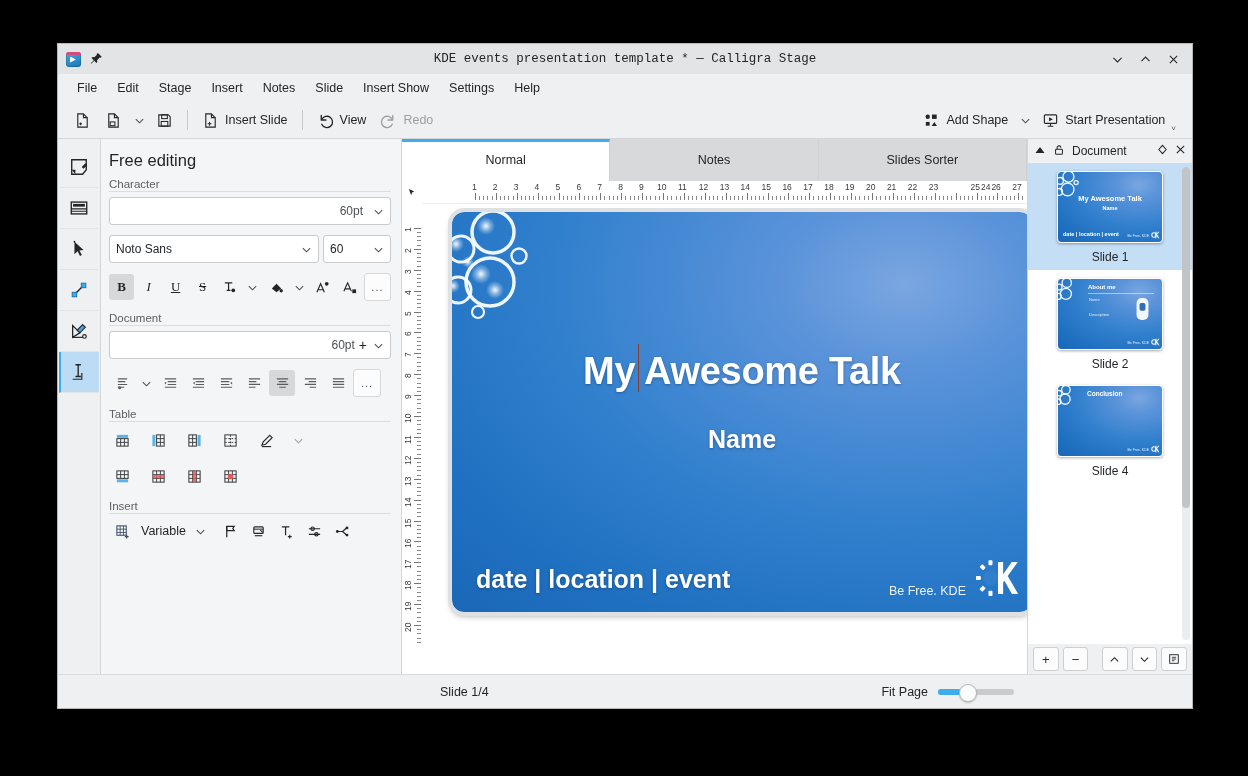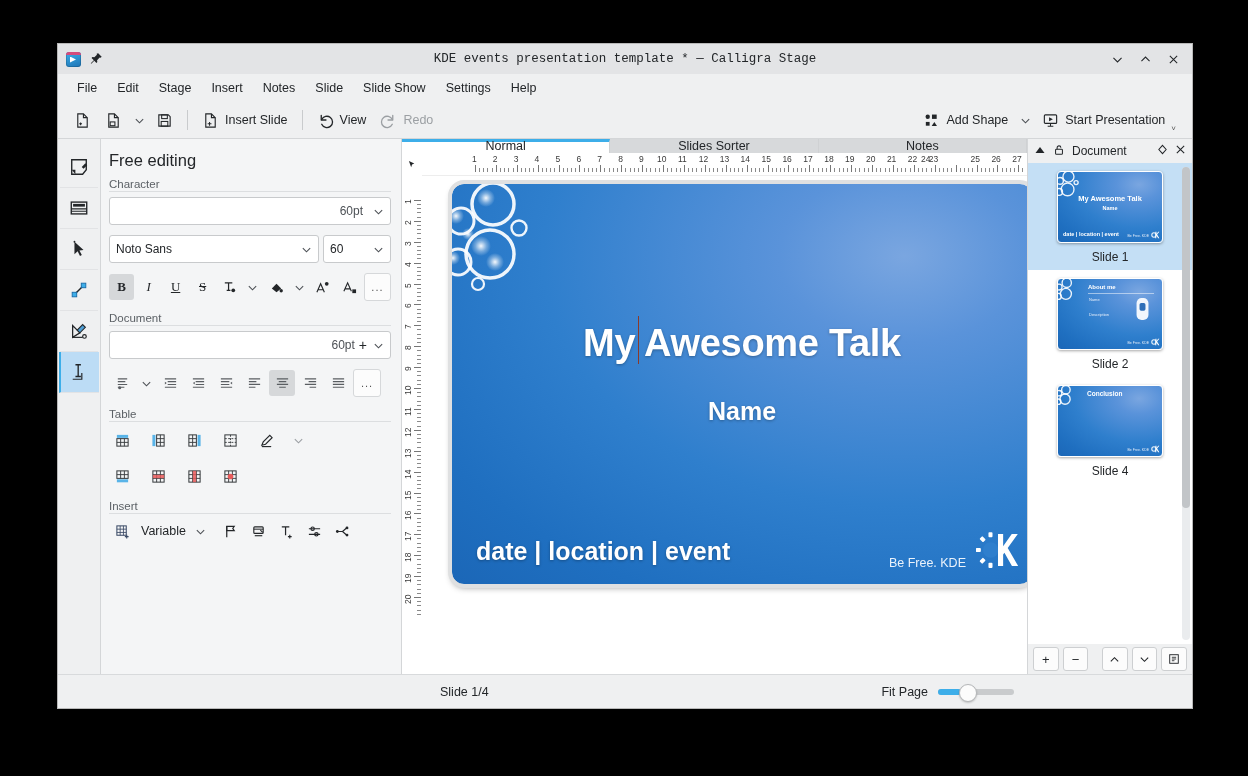--- a/index.html
+++ b/index.html
@@ -61,21 +61,21 @@
         font-size:13px;color:#232629;}
   .ibtn.on{background:#d6d8da;}
   .ibtn.more{border:1px solid #d6d8da;background:#fcfcfc;font-size:11px;color:#555;letter-spacing:1px;}
   .chevbtn{width:18px;height:26px;display:flex;align-items:center;justify-content:center;cursor:pointer;color:#4d5156;}
   .tbl-icon{width:15px;height:15px;}
   .insert-row{display:flex;align-items:center;gap:2px;padding:4px 8px;}
   .var-lbl{font-size:12.5px;color:#232629;padding:0 4px;cursor:pointer;}
 
   
   .center{flex:1;display:flex;flex-direction:column;min-width:0;background:#fff;}
-  .viewtabs{height:14px;display:flex;background:#7dd3fc;flex:0 0 auto;}
+  .viewtabs{height:42px;display:flex;background:#7dd3fc;flex:0 0 auto;}
   .vtab{flex:1;display:flex;align-items:center;justify-content:center;font-size:12.5px;color:#232629;
         background:#d7d9db;cursor:pointer;border-right:1px solid #cfd1d3;}
   .vtab.active{background:#fff;border-top:3px solid #3daee9;padding-bottom:3px;}
   .ruler-row{display:flex;flex:0 0 auto;}
   .corner{width:20px;height:22px;background:#fff;display:flex;align-items:center;justify-content:center;}
   .hruler{flex:1;height:22px;background:#fff;position:relative;overflow:hidden;border-bottom:1px solid #ededed;}
   .canvas-row{flex:1;display:flex;min-height:0;}
   .vruler{width:20px;background:#fff;position:relative;overflow:hidden;flex:0 0 auto;}
   .canvas{flex:1;background:#fff;position:relative;overflow:hidden;padding:12px 0 0 0;}
   .tick{position:absolute;background:#767676;}
@@ -163,21 +163,21 @@
     </div>
   </div>
 
   <div class="menubar">
     <div class="menu-item">File</div>
     <div class="menu-item">Edit</div>
     <div class="menu-item">Stage</div>
     <div class="menu-item">Insert</div>
     <div class="menu-item">Notes</div>
     <div class="menu-item">Slide</div>
-    <div class="menu-item">Slide Show</div>
+    <div class="menu-item">Insert Show</div>
     <div class="menu-item">Settings</div>
     <div class="menu-item">Help</div>
   </div>
 
   <div class="toolbar">
     <div class="tbi">
       <svg class="icn" width="17" height="17" viewBox="0 0 18 18">
           <path d="M4 2h6l4 4v10H4z" fill="none" stroke="#232629" stroke-width="1.2"></path>
           <path d="M10 2v4h4" fill="none" stroke="#232629" stroke-width="1.2"></path>
           <path d="M5.5 12.5h3M7 11v3" stroke="#232629" stroke-width="1.1"></path>
@@ -552,22 +552,22 @@
               <circle cx="12.8" cy="4.2" r="1.5" fill="#232629"></circle>
               <circle cx="12.8" cy="11.8" r="1.5" fill="#232629"></circle>
             </svg>
         </div>
       </div>
     </div>
 
     <div class="center">
       <div class="viewtabs">
         <div class="vtab active">Normal</div>
+        <div class="vtab">Notes</div>
         <div class="vtab">Slides Sorter</div>
-        <div class="vtab">Notes</div>
       </div>
 
       <div class="ruler-row">
         <div class="corner">
           <svg width="9" height="9" viewBox="0 0 10 10">
               <path d="M1 1l6 3-2.5 1L3.5 8z" fill="#232629"></path>
             </svg>
         </div>
         <div class="hruler" id="hruler">
             <div class="tick" style="left: 52.9px; top: 12px; width: 1px; height: 7px;"></div>
@@ -702,21 +702,21 @@
             <div class="tick" style="left: 500.16px; top: 15px; width: 1px; height: 4px; background: rgb(138, 138, 138);"></div>
             <div class="tick" style="left: 504.34px; top: 15px; width: 1px; height: 4px; background: rgb(138, 138, 138);"></div>
             <div class="tick" style="left: 508.52px; top: 15px; width: 1px; height: 4px; background: rgb(138, 138, 138);"></div>
             <div class="tick" style="left: 512.7px; top: 12px; width: 1px; height: 7px;"></div>
             <div class="rlabel" style="left: 506.7px; top: 1px;">23</div>
             <div class="tick" style="left: 516.88px; top: 15px; width: 1px; height: 4px; background: rgb(138, 138, 138);"></div>
             <div class="tick" style="left: 521.06px; top: 15px; width: 1px; height: 4px; background: rgb(138, 138, 138);"></div>
             <div class="tick" style="left: 525.24px; top: 15px; width: 1px; height: 4px; background: rgb(138, 138, 138);"></div>
             <div class="tick" style="left: 529.42px; top: 15px; width: 1px; height: 4px; background: rgb(138, 138, 138);"></div>
             <div class="tick" style="left: 533.6px; top: 12px; width: 1px; height: 7px;"></div>
-            <div class="rlabel" style="left: 499px; top: 1px;">24</div>
+            <div class="rlabel" style="left: 559px; top: 1px;">24</div>
             <div class="tick" style="left: 537.78px; top: 15px; width: 1px; height: 4px; background: rgb(138, 138, 138);"></div>
             <div class="tick" style="left: 541.96px; top: 15px; width: 1px; height: 4px; background: rgb(138, 138, 138);"></div>
             <div class="tick" style="left: 546.14px; top: 15px; width: 1px; height: 4px; background: rgb(138, 138, 138);"></div>
             <div class="tick" style="left: 550.32px; top: 15px; width: 1px; height: 4px; background: rgb(138, 138, 138);"></div>
             <div class="tick" style="left: 554.5px; top: 12px; width: 1px; height: 7px;"></div>
             <div class="rlabel" style="left: 548.5px; top: 1px;">25</div>
             <div class="tick" style="left: 558.68px; top: 15px; width: 1px; height: 4px; background: rgb(138, 138, 138);"></div>
             <div class="tick" style="left: 562.86px; top: 15px; width: 1px; height: 4px; background: rgb(138, 138, 138);"></div>
             <div class="tick" style="left: 567.04px; top: 15px; width: 1px; height: 4px; background: rgb(138, 138, 138);"></div>
             <div class="tick" style="left: 571.22px; top: 15px; width: 1px; height: 4px; background: rgb(138, 138, 138);"></div>

